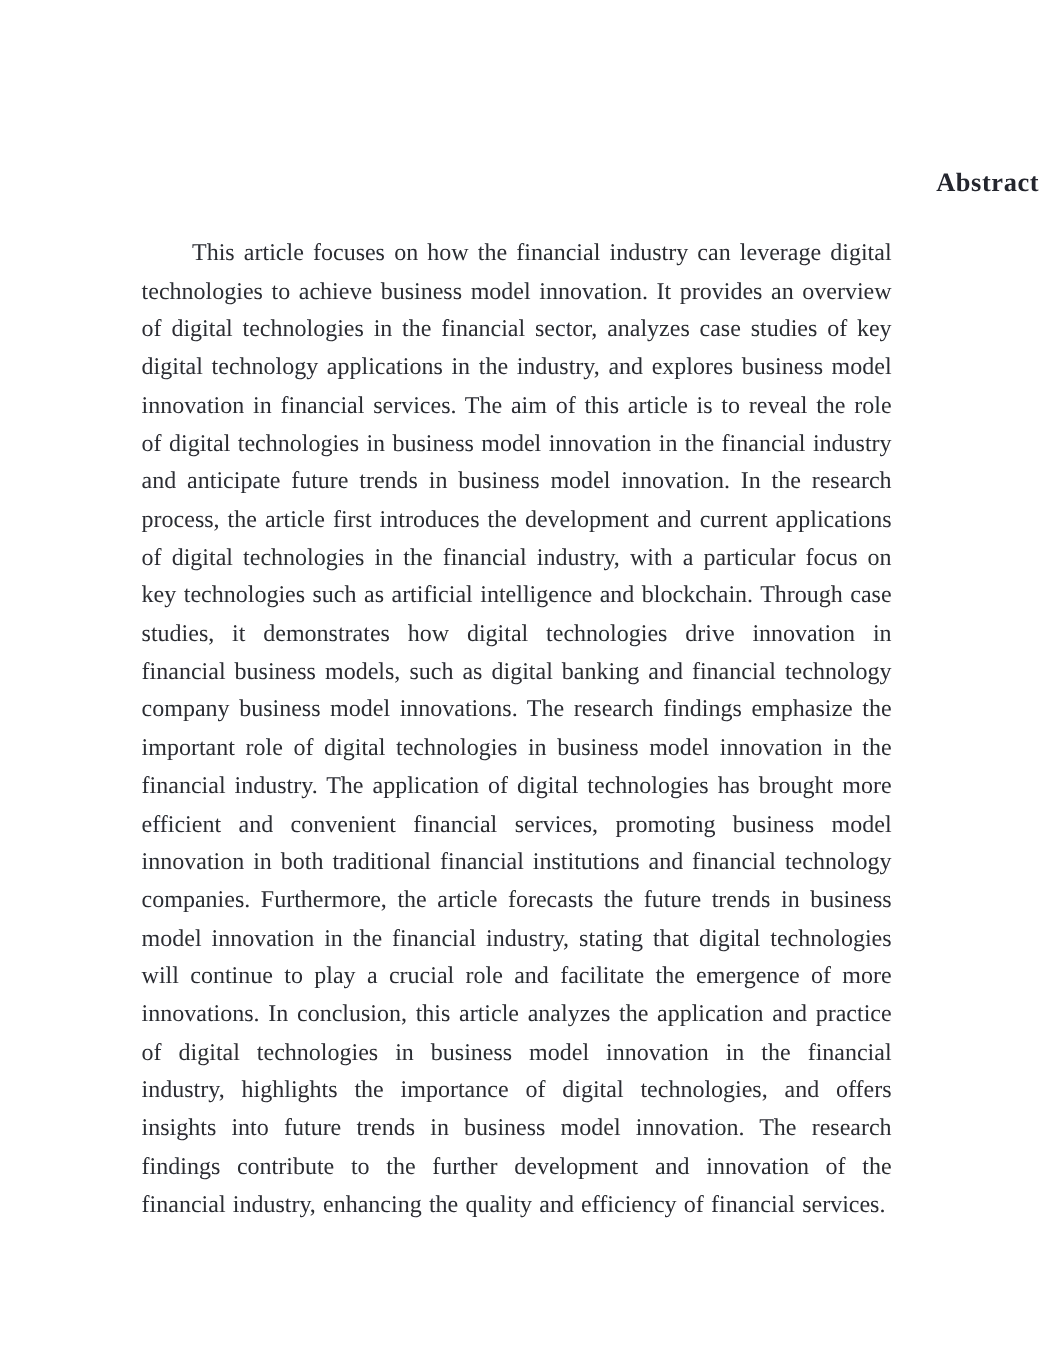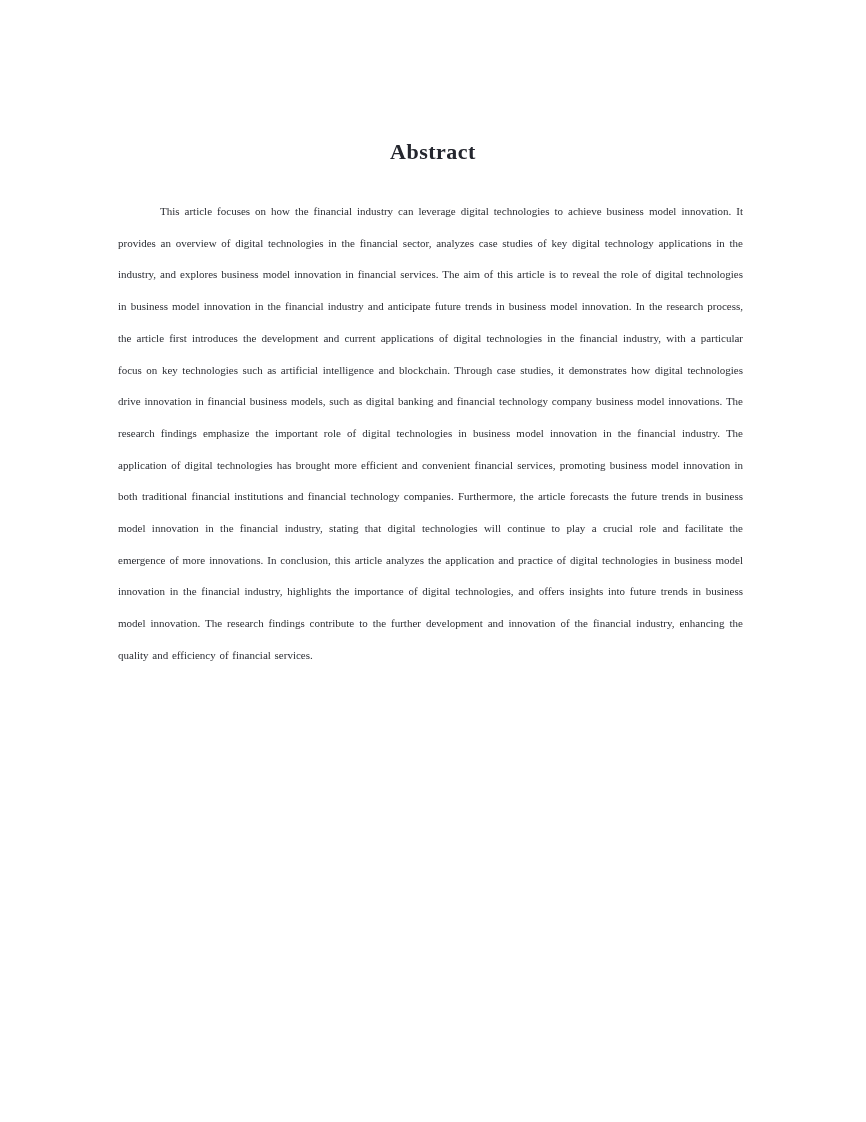--- a/index.html
+++ b/index.html
@@ -15,33 +15,33 @@
     overflow: hidden;
     font-family: "Liberation Serif", "DejaVu Serif", serif;
     color: #2b2d33;
   }
   .abstract-heading {
     position: absolute;
     top: 139px;
     left: 0;
     width: 100%;
     margin: 0;
-    text-align: center;
+    text-align: right;
     font-size: 22px;
     font-weight: bold;
     letter-spacing: 0.5px;
     color: #24262e;
   }
   .abstract-paragraph {
     position: absolute;
     top: 196px;
     left: 118px;
     width: 625px;
     margin: 0;
-    font-size: 11px;
+    font-size: 20px;
     line-height: 31.7px;
     text-align: justify;
     text-indent: 42px;
     word-spacing: 1px;
     color: #2b2d33;
   }
 </style>
 </head>
 <body>
 

